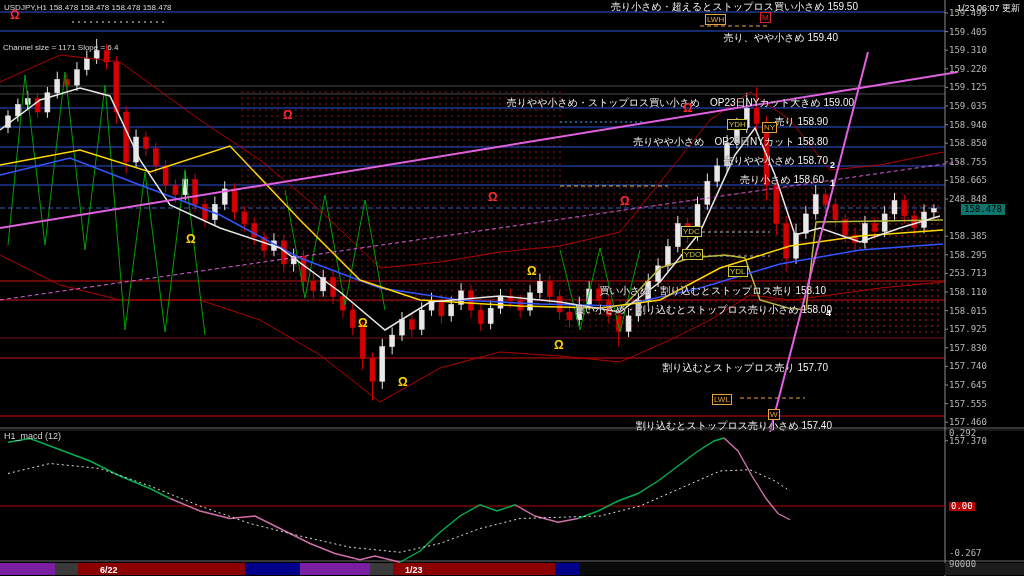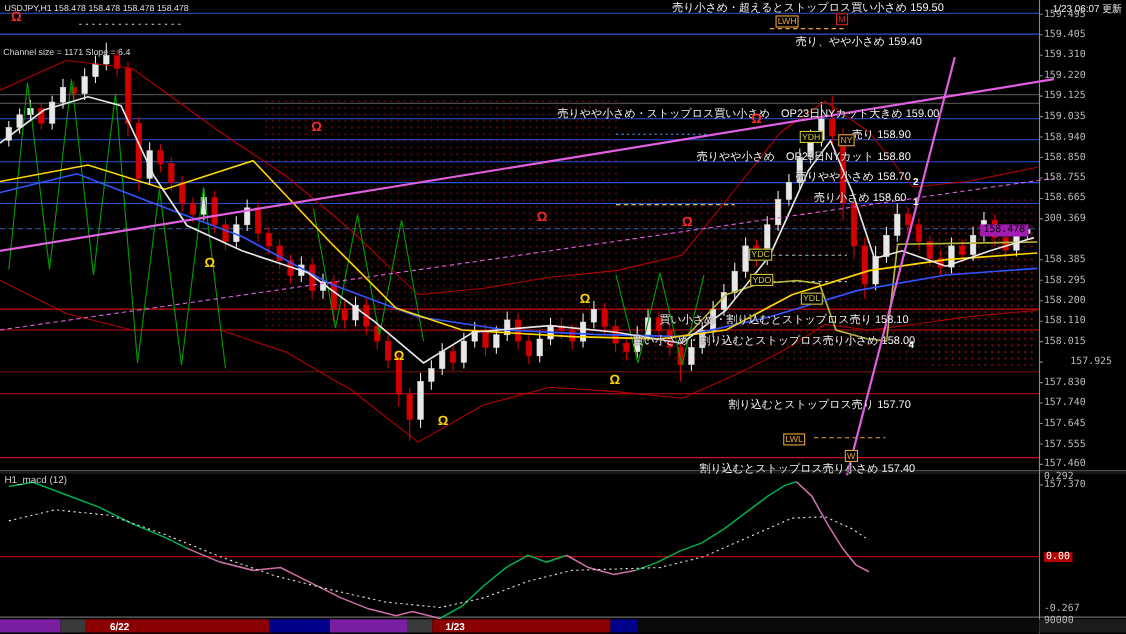--- a/index.html
+++ b/index.html
@@ -7,21 +7,21 @@
   #stage{position:absolute;left:0;top:0;width:1024px;height:576px;}
   svg{position:absolute;left:0;top:0;}
   .lbl{position:absolute;white-space:nowrap;font-size:10px;color:#e8e8e8;line-height:11px;}
   #ohlc-line{left:4px;top:2px;font-size:8px;color:#dcdcdc;}
   #updated{right:4px;top:3px;font-size:9px;color:#f0f0f0;}
   #channel-info{left:3px;top:42px;font-size:8px;color:#d8d8d8;}
   #banner{position:absolute;left:0;top:52px;width:945px;height:17px;background:#0000a8;}
   #banner-title{position:absolute;left:36px;top:-8px;font-size:30px;font-weight:bold;color:#fff;letter-spacing:1px;}
   #banner-note{position:absolute;right:112px;top:3px;font-size:10px;color:#fff;}
   #macd-label{left:4px;top:431px;font-size:9px;color:#d0d0d0;}
-  #current-price{position:absolute;left:891px;width:44px;height:11px;background:#a21caf;color:#000;
+  #current-price{position:absolute;left:961px;width:44px;height:11px;background:#0f766e;color:#000;
     font-size:9px;font-family:"DejaVu Sans Mono",monospace;text-align:center;line-height:11px;}
   .axis-tick{position:absolute;left:949px;font-size:9px;font-family:"DejaVu Sans Mono",monospace;color:#b8b8b8;line-height:9px;}
   .level-lbl{position:absolute;font-size:10px;color:#f2f2f2;white-space:nowrap;text-shadow:0 0 2px #000;}
   .boxlbl{position:absolute;font-size:8px;line-height:9px;padding:0 1px;border:1px solid;background:#000;}
   .nmark{position:absolute;font-size:9px;font-weight:bold;color:#fff;}
   .sym{position:absolute;font-size:12px;font-weight:bold;}
   .tl-lbl{position:absolute;top:565px;font-size:9px;font-weight:bold;color:#fff;}
 </style>
 </head>
 <body>
@@ -331,27 +331,27 @@
       <div class="axis-tick" style="top: 9px;">159.495</div>
       <div class="axis-tick" style="top: 27.6px;">159.405</div>
       <div class="axis-tick" style="top: 46.2px;">159.310</div>
       <div class="axis-tick" style="top: 64.8px;">159.220</div>
       <div class="axis-tick" style="top: 83.4px;">159.125</div>
       <div class="axis-tick" style="top: 102px;">159.035</div>
       <div class="axis-tick" style="top: 120.6px;">158.940</div>
       <div class="axis-tick" style="top: 139.2px;">158.850</div>
       <div class="axis-tick" style="top: 157.8px;">158.755</div>
       <div class="axis-tick" style="top: 176.4px;">158.665</div>
-      <div class="axis-tick" style="top: 195px;">300.369</div>
+      <div class="axis-tick" style="top: 195px;">248.848</div>
       <div class="axis-tick" style="top: 232.2px;">158.385</div>
       <div class="axis-tick" style="top: 250.8px;">158.295</div>
-      <div class="axis-tick" style="top: 269.4px;">158.200</div>
+      <div class="axis-tick" style="top: 269.4px;">253.713</div>
       <div class="axis-tick" style="top: 288px;">158.110</div>
       <div class="axis-tick" style="top: 306.6px;">158.015</div>
-      <div class="axis-tick" style="top: 325.2px; margin-left: 24px;">157.925</div>
+      <div class="axis-tick" style="top: 325.2px;">157.925</div>
       <div class="axis-tick" style="top: 343.8px;">157.830</div>
       <div class="axis-tick" style="top: 362.4px;">157.740</div>
       <div class="axis-tick" style="top: 381px;">157.645</div>
       <div class="axis-tick" style="top: 399.6px;">157.555</div>
       <div class="axis-tick" style="top: 418.2px;">157.460</div>
       <div class="axis-tick" style="top: 436.8px;">157.370</div>
       <div class="axis-tick" style="top: 429px;">0.292</div>
       <div class="axis-tick" style="top: 502px; background: rgb(180, 0, 0); color: rgb(255, 255, 255); padding: 0px 2px;">0.00</div>
       <div class="axis-tick" style="top: 549px;">-0.267</div>
       <div class="axis-tick" style="top: 560px;">90000</div>

